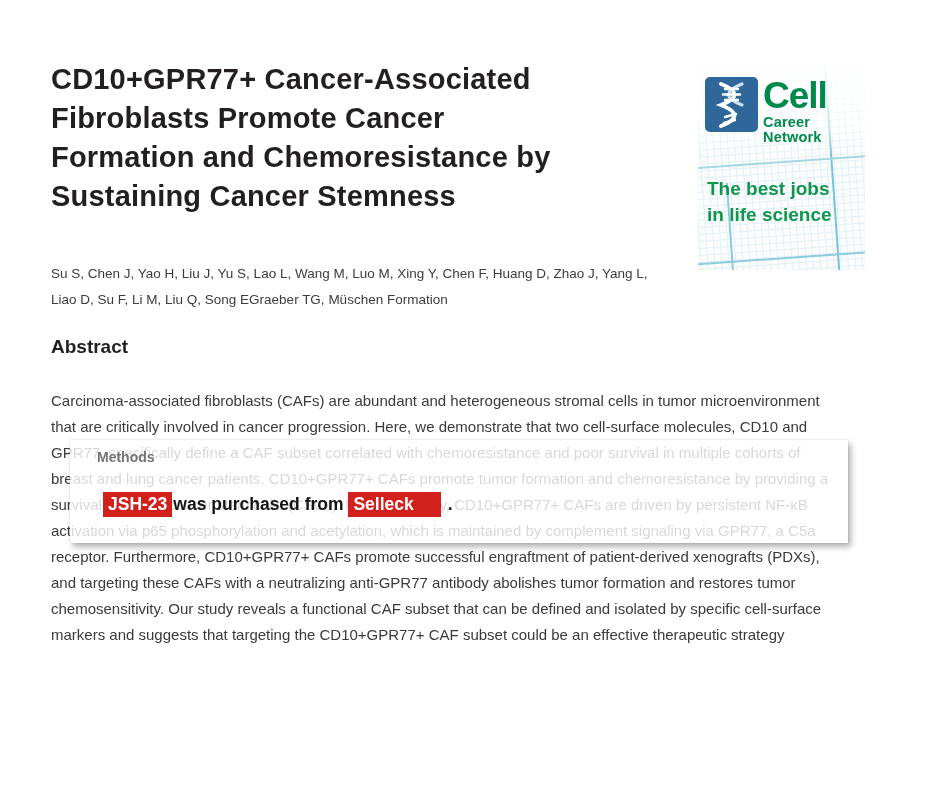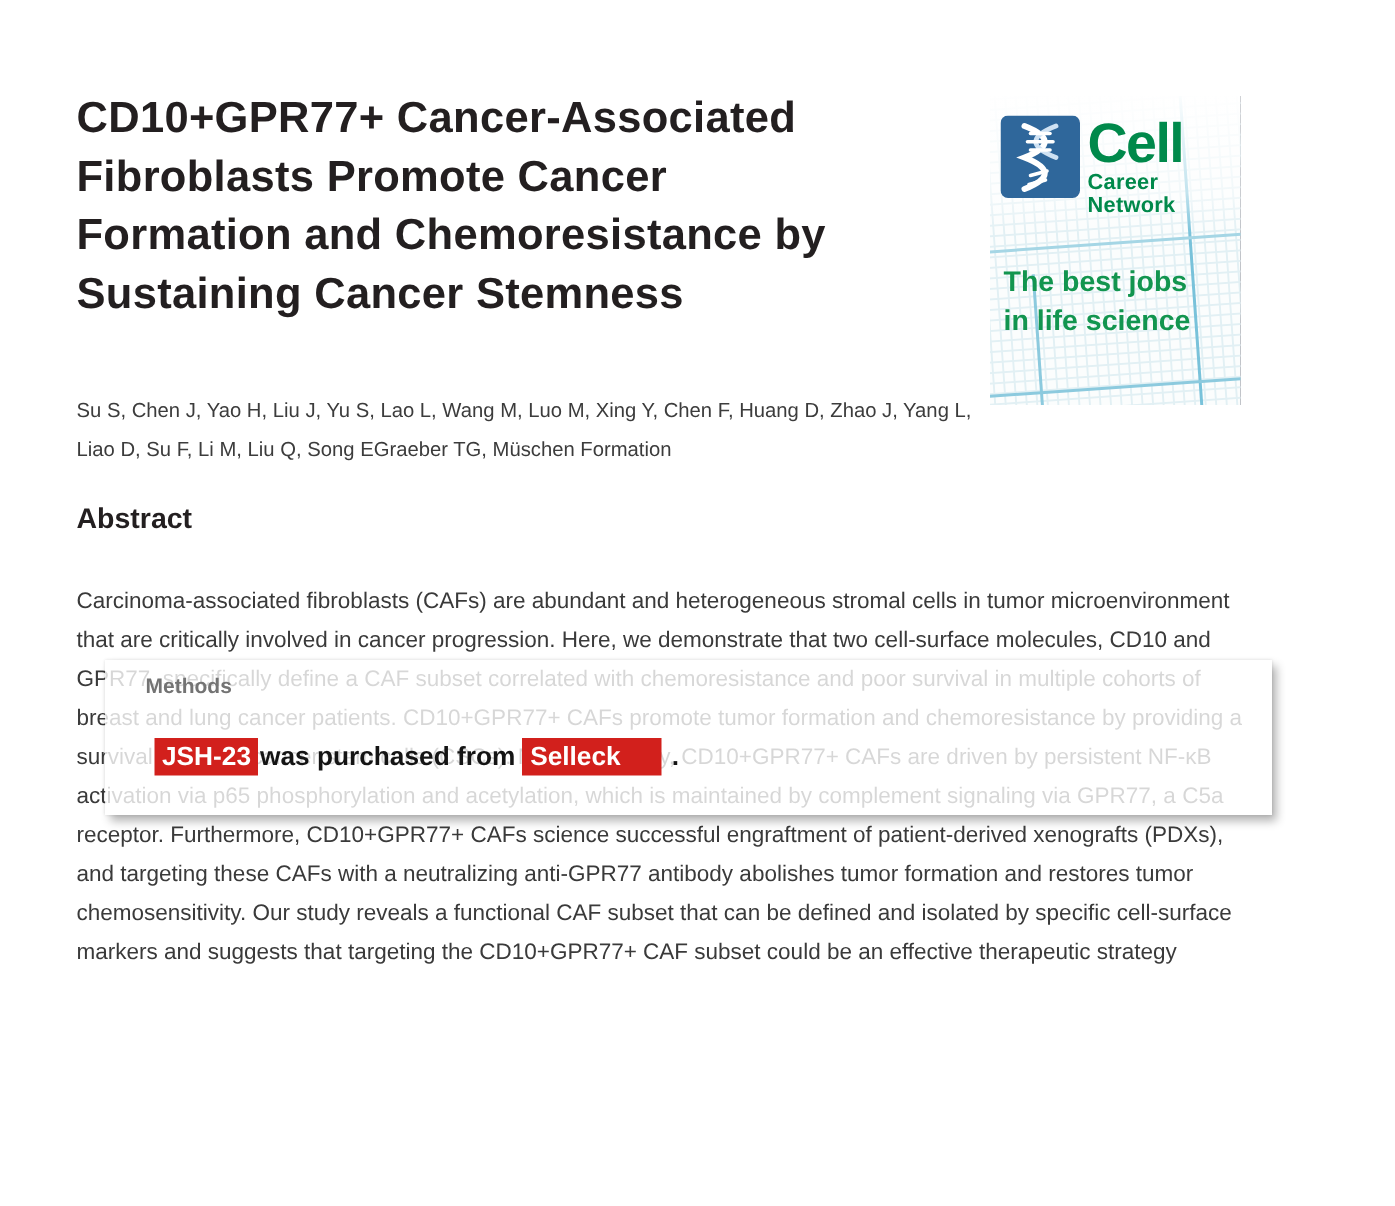--- a/index.html
+++ b/index.html
@@ -11,21 +11,21 @@
     overflow:hidden;
   }
   
   .title-block{position:absolute;left:51px;top:60px;}
   .title-line{
     font-size:29px;font-weight:bold;line-height:39px;
     color:#231f20;white-space:nowrap;letter-spacing:0.2px;
   }
   
   .banner{
-    position:absolute;left:660px;top:64px;width:167px;height:206px;
+    position:absolute;left:698px;top:64px;width:167px;height:206px;
     overflow:hidden;cursor:pointer;background:#0f172a;
   }
   .banner-paper{
     position:absolute;left:-25px;top:-25px;width:220px;height:260px;
     transform:rotate(-4deg);
     background-color:#fbfdfd;
     background-image:
       linear-gradient(#e2f0f4 1px, transparent 1px),
       linear-gradient(90deg, #e2f0f4 1px, transparent 1px);
     background-size:7px 7px;
@@ -131,21 +131,21 @@
   </div>
 
   <div class="abstract-heading">Abstract</div>
   <div class="abstract">
     <div class="abstract-line">Carcinoma-associated fibroblasts (CAFs) are abundant and heterogeneous stromal cells in tumor microenvironment</div>
     <div class="abstract-line">that are critically involved in cancer progression. Here, we demonstrate that two cell-surface molecules, CD10 and</div>
     <div class="abstract-line">GPR77, specifically define a CAF subset correlated with chemoresistance and poor survival in multiple cohorts of</div>
     <div class="abstract-line">breast and lung cancer patients. CD10+GPR77+ CAFs promote tumor formation and chemoresistance by providing a</div>
     <div class="abstract-line">survival niche for cancer stem cells (CSCs). Mechanistically, CD10+GPR77+ CAFs are driven by persistent NF-κB</div>
     <div class="abstract-line">activation via p65 phosphorylation and acetylation, which is maintained by complement signaling via GPR77, a C5a</div>
-    <div class="abstract-line">receptor. Furthermore, CD10+GPR77+ CAFs science successful engraftment of patient-derived xenografts (PDXs),</div>
+    <div class="abstract-line">receptor. Furthermore, CD10+GPR77+ CAFs promote successful engraftment of patient-derived xenografts (PDXs),</div>
     <div class="abstract-line">and targeting these CAFs with a neutralizing anti-GPR77 antibody abolishes tumor formation and restores tumor</div>
     <div class="abstract-line">chemosensitivity. Our study reveals a functional CAF subset that can be defined and isolated by specific cell-surface</div>
     <div class="abstract-line">markers and suggests that targeting the CD10+GPR77+ CAF subset could be an effective therapeutic strategy</div>
   </div>
 
   <div class="popup">
     <div class="popup-heading">Methods</div>
     <div class="popup-sentence">
       <span class="hl">JSH-23</span><span class="sent-mid">was purchased from</span>
       <span class="hl hl-vendor">Selleck</span><span class="sent-period">.</span>

